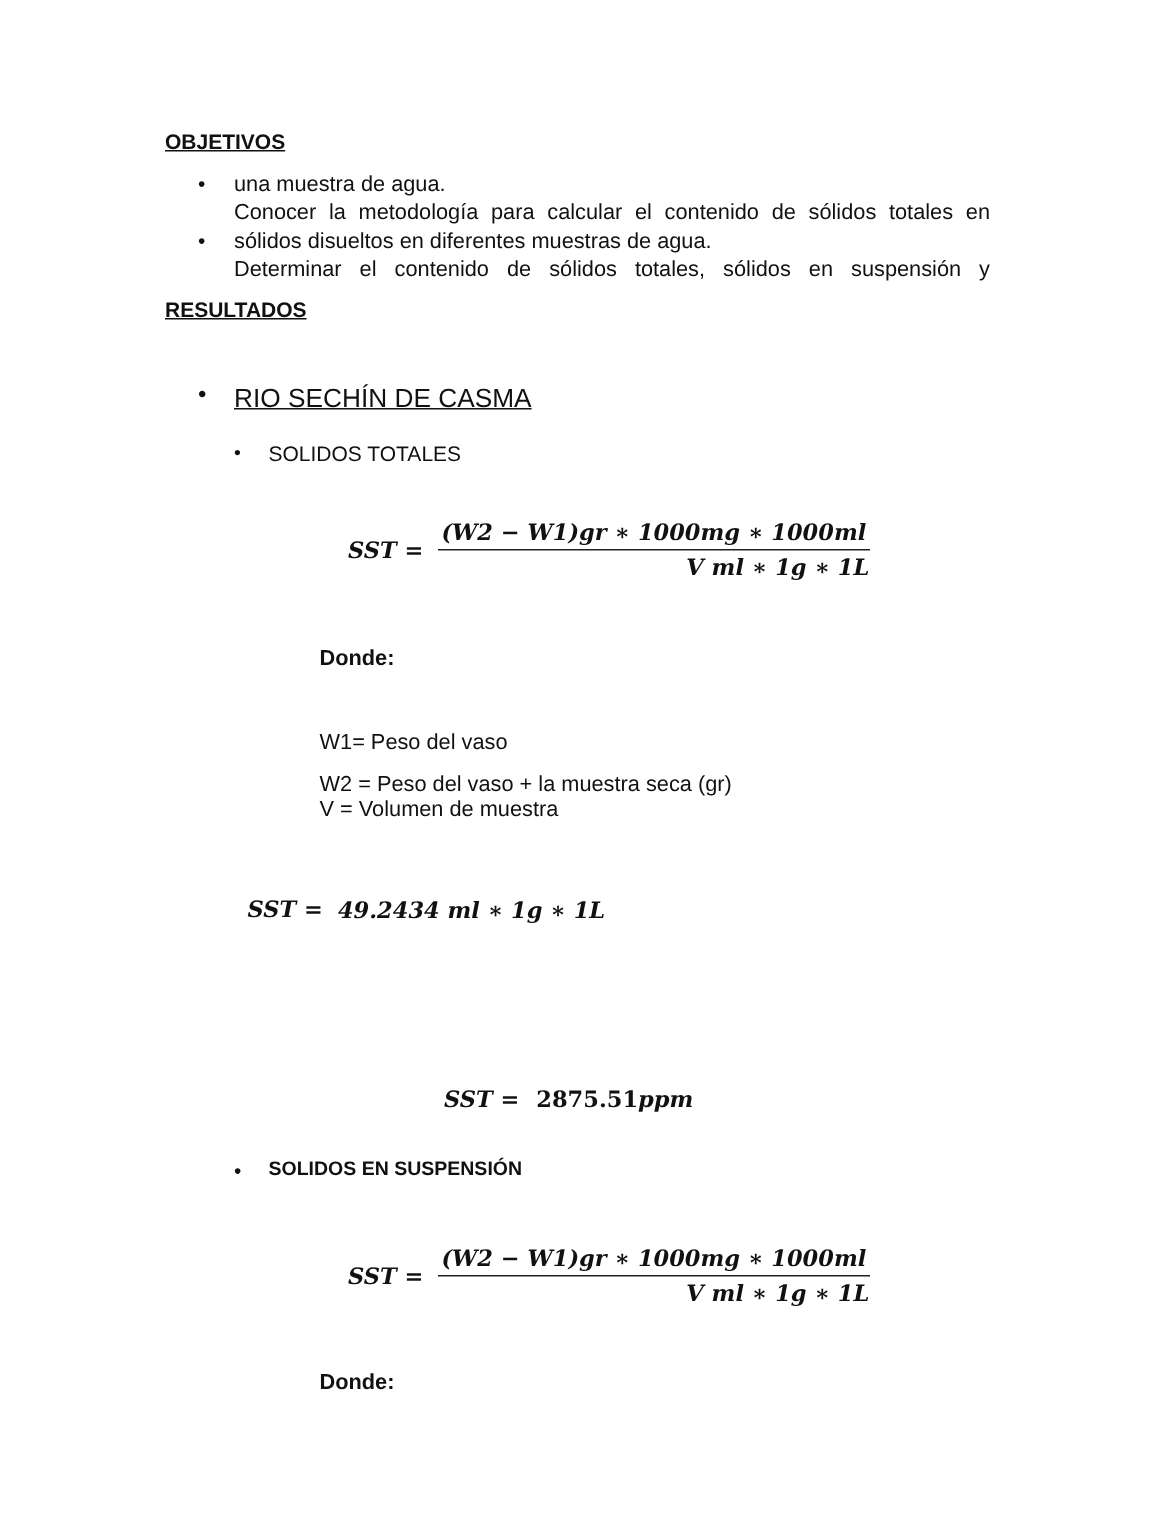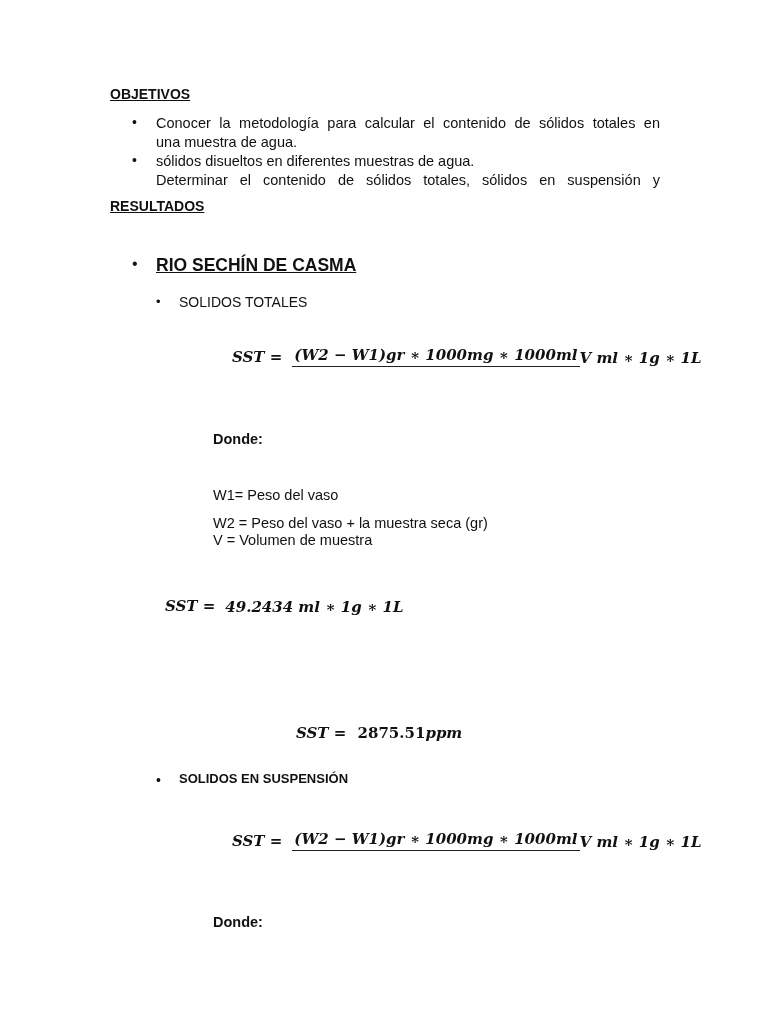--- a/index.html
+++ b/index.html
@@ -5,44 +5,44 @@
   html, body { margin: 0; padding: 0; }
   body {
     width: 768px; height: 1024px; background: #ffffff; position: relative; overflow: hidden;
     font-family: "Liberation Sans", sans-serif; color: #111;
   }
   .abs { position: absolute; }
   .heading { font-size: 14px; font-weight: bold; text-decoration: underline; }
   .body-text { font-size: 14.5px; line-height: 19px; }
   .bullet { position: absolute; font-size: 14px; }
   .justify { text-align: justify; text-align-last: left; }
-  .h-large { font-size: 17.5px; font-weight: bold; text-decoration: underline; }
+  .h-large { font-size: 17.5px; font-weight: normal; text-decoration: underline; }
   .h-sub { font-size: 14px; font-weight: normal; }
   .h-sub2 { font-size: 13px; font-weight: bold; }
   .math { font-family: "DejaVu Serif", serif; font-weight: bold; font-style: italic; font-size: 15px; }
   .math .up { font-style: normal; }
-  .frac { display: inline-flex; align-items: flex-end; vertical-align: middle; }
+  .frac { display: inline-flex; flex-direction: column; align-items: flex-end; vertical-align: middle; }
   .frac .num { border-bottom: 1.3px solid #222; padding: 0 2px 2px 2px; white-space: nowrap; }
   .frac .den { padding-top: 2px; white-space: nowrap; }
   .eq-row { display: flex; align-items: center; white-space: nowrap; }
   .lhs { margin-right: 10px; }
   .def { font-size: 14.5px; }
   .def b { font-weight: normal; margin-top: 32px; }
 </style>
 </head>
 <body>
 
 <div class="abs heading" style="left:110px; top:86px;">OBJETIVOS</div>
 
 <div class="abs" style="left:110px; top:114px; width:550px;">
   <div style="position:relative; height:38px;">
     <span class="bullet" style="left:22px; top:0;">•</span>
     <div class="body-text justify" style="position:absolute; left:46px; right:0; top:0;">
+      <div>una muestra de agua.</div>
       <div style="text-align:justify; text-align-last:justify;">Conocer la metodología para calcular el contenido de sólidos totales en</div>
-      <div>una muestra de agua.</div>
     </div>
   </div>
   <div style="position:relative; height:38px;">
     <span class="bullet" style="left:22px; top:0;">•</span>
     <div class="body-text" style="position:absolute; left:46px; right:0; top:0;">
       <div>sólidos disueltos en diferentes muestras de agua.</div>
       <div style="text-align:justify; text-align-last:justify;">Determinar el contenido de sólidos totales, sólidos en suspensión y</div>
     </div>
   </div>
 </div>

